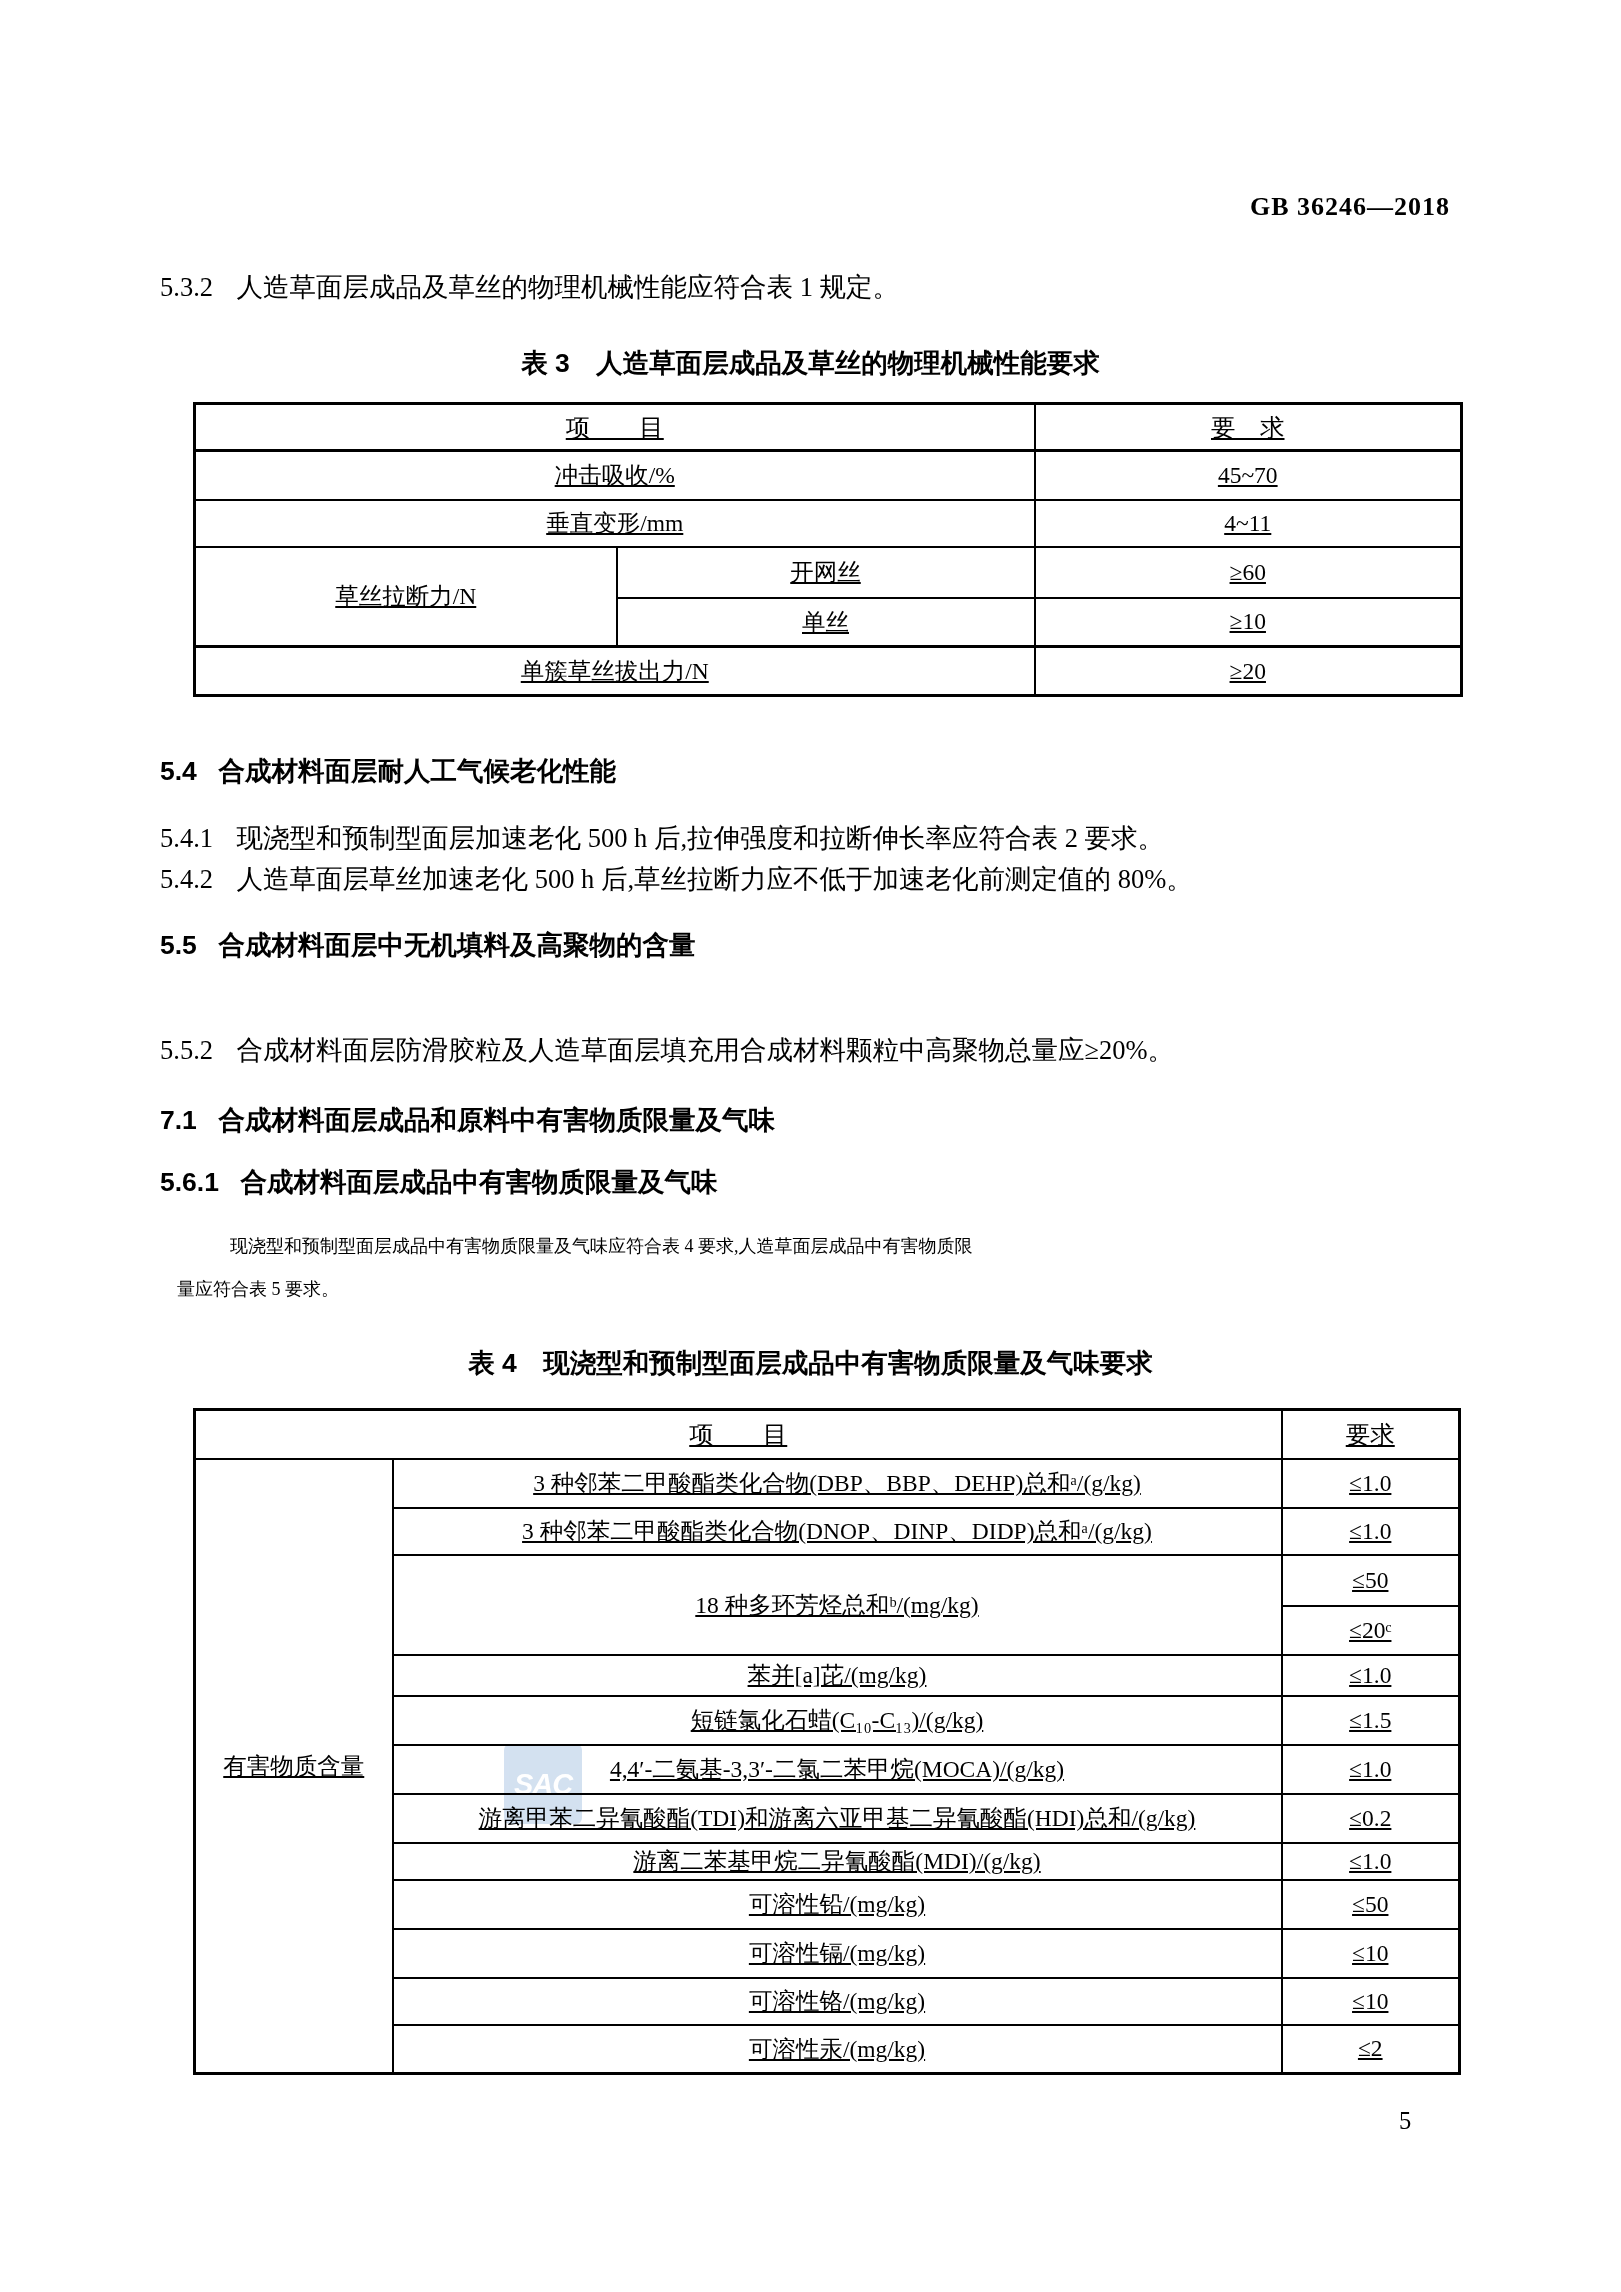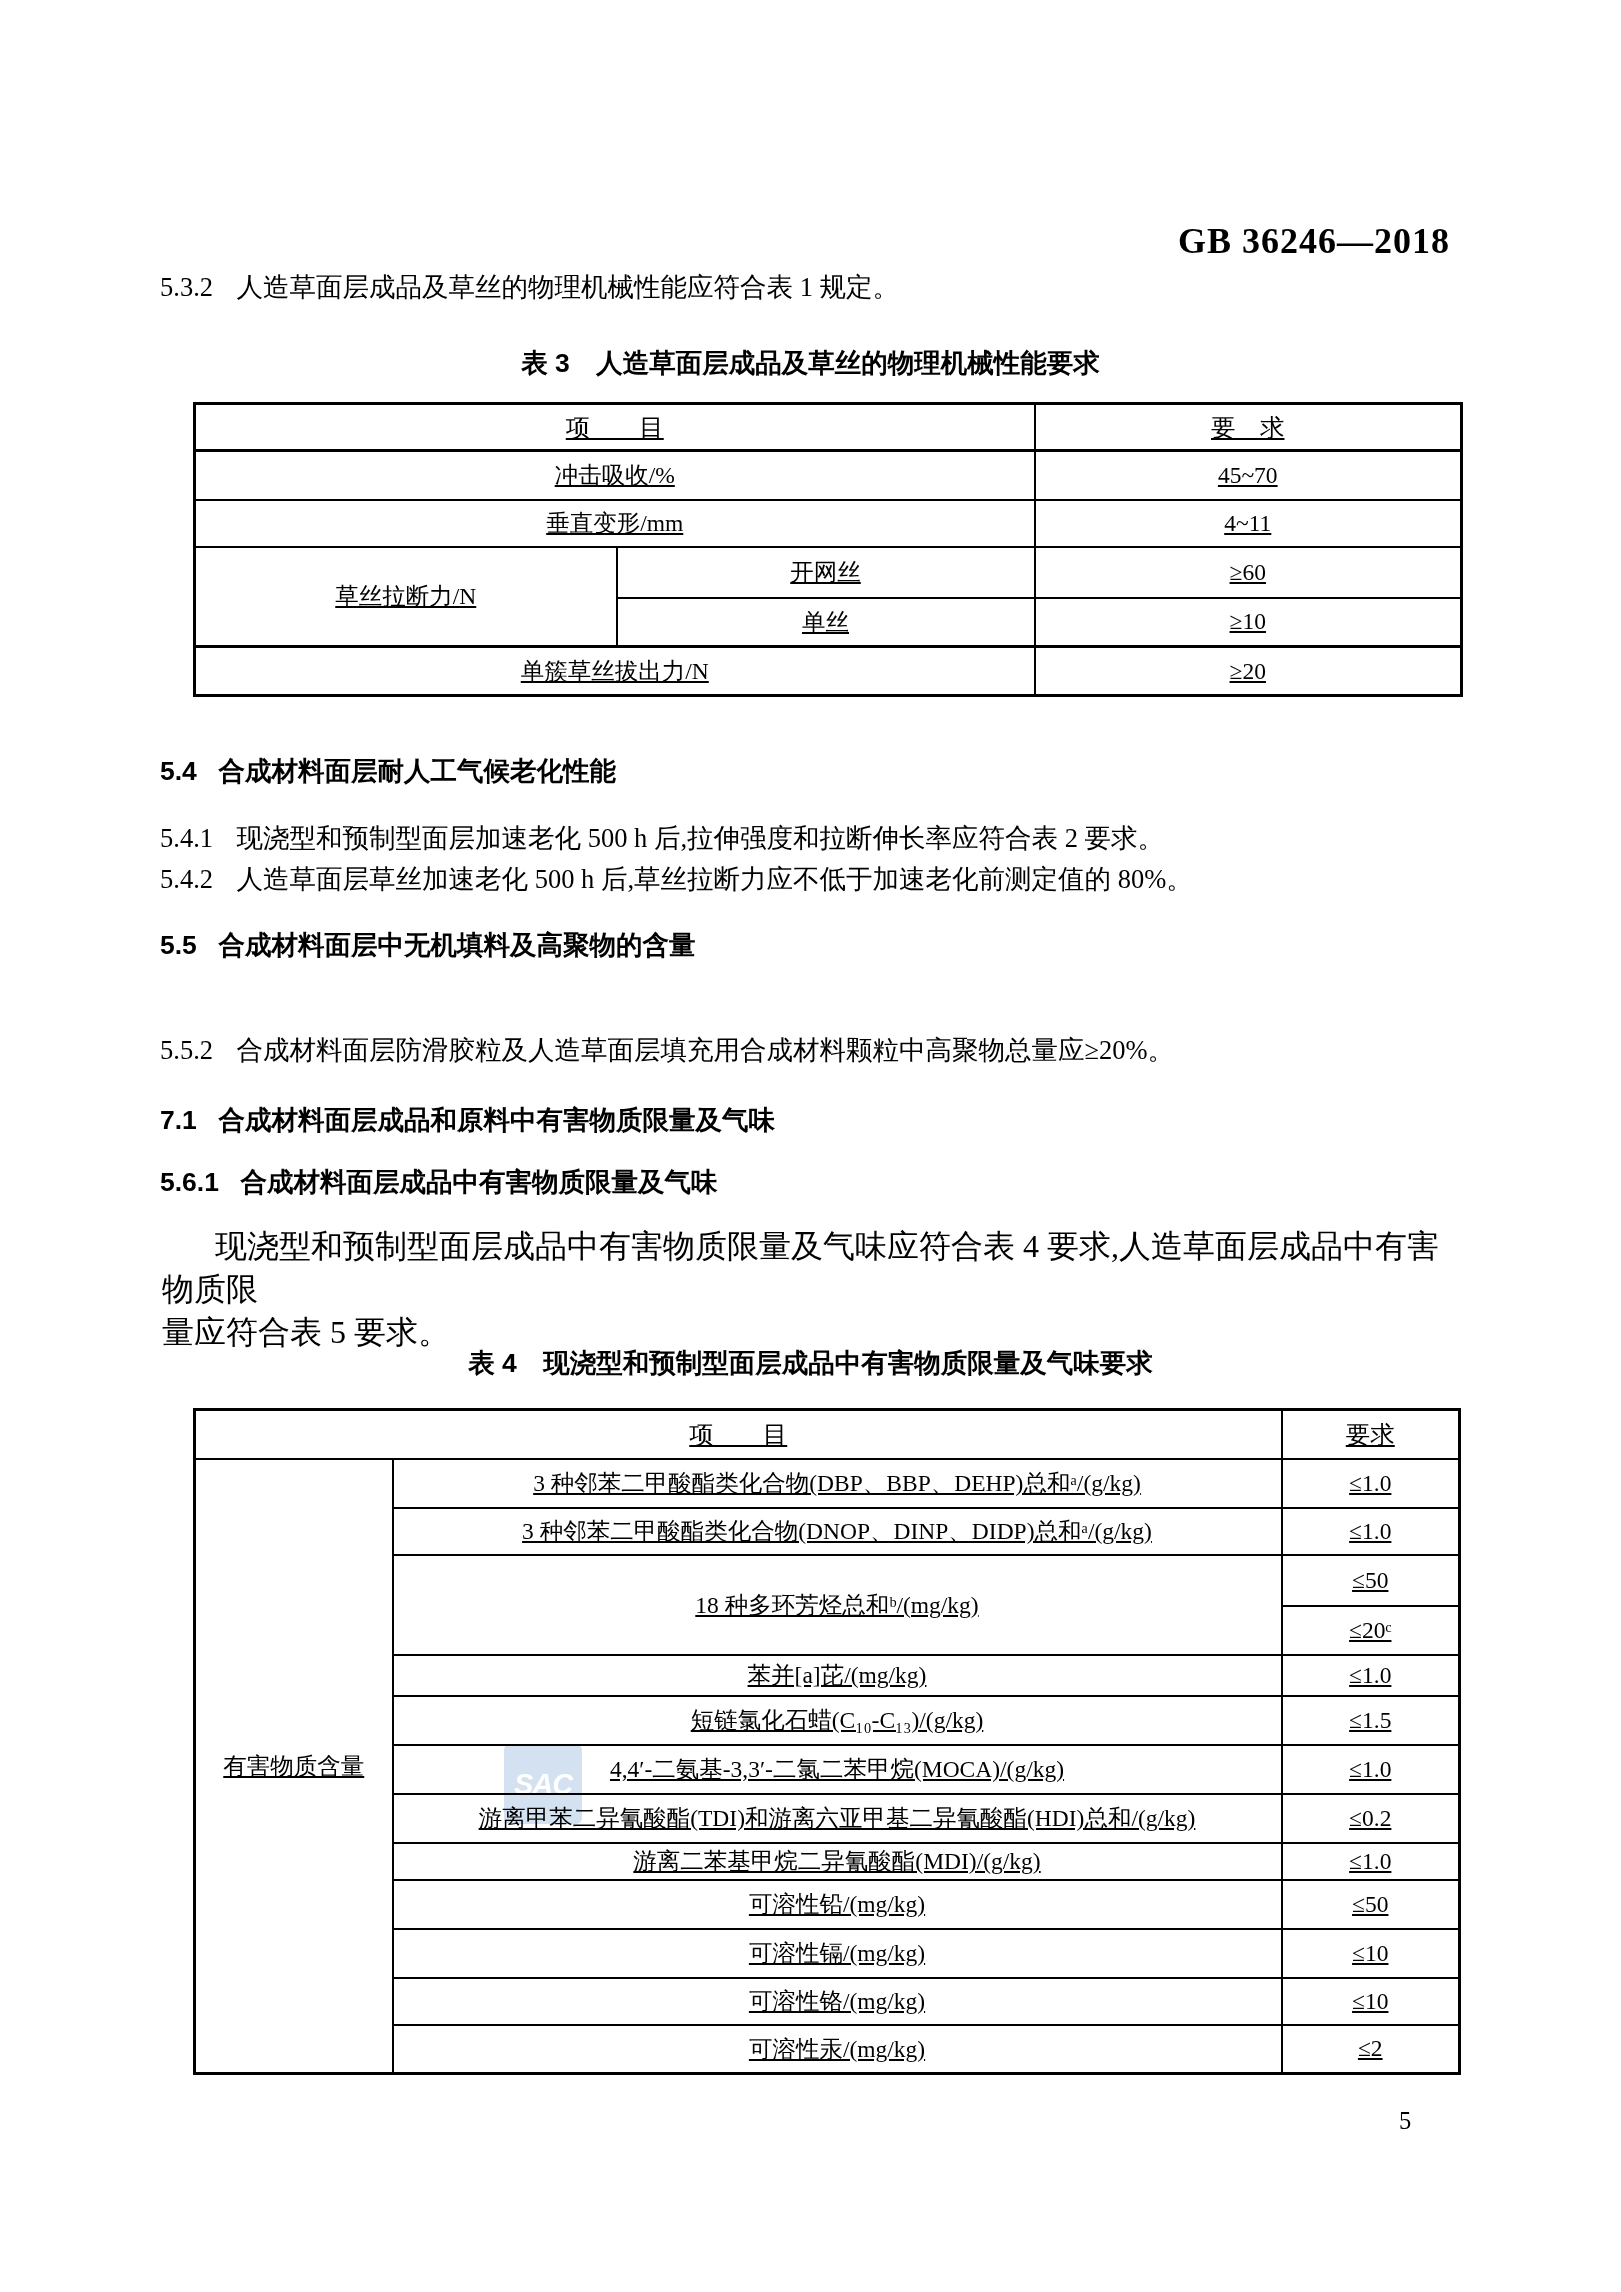--- a/index.html
+++ b/index.html
@@ -7,38 +7,37 @@
     position:relative;
     width:1621px;height:2293px;
     background:#ffffff;
     overflow:hidden;
     font-family:"Liberation Serif","DejaVu Serif",serif;
     color:#000;
   }
   .abs{position:absolute;}
   .doc-code{
     top:192px;right:171px;
-    font-size:36px;font-weight:bold;
+    font-size:26px;font-weight:bold;
     letter-spacing:1px;
     font-family:"Liberation Serif","DejaVu Serif",serif;
-    margin-top:28px;
   }
   .clause{left:160px;font-size:26.5px;line-height:31px;white-space:nowrap;}
   .clause .num{display:inline-block;margin-right:23.5px;}
   .heading{left:160px;font-size:26.5px;line-height:31px;font-weight:bold;
     font-family:"Liberation Sans","DejaVu Sans",sans-serif;white-space:nowrap;}
   .heading .num{display:inline-block;margin-right:21.6px;}
   .caption{
     left:0;width:100%;text-align:center;
     font-size:26.5px;font-weight:bold;
     font-family:"Liberation Sans","DejaVu Sans",sans-serif;
   }
   .para{
-    left:162px;width:1301px;
-    font-size:32px;line-height:43px;
+    left:177px;width:1301px;
+    font-size:18px;line-height:43px;
     text-indent:53px;
     white-space:pre-line;
   }
   table{border-collapse:collapse;table-layout:fixed;text-decoration:underline;}
   td{
     border:2px solid #000;
     text-align:center;vertical-align:middle;
     font-size:23.5px;
     padding:0 5.9px;
     overflow:hidden;

